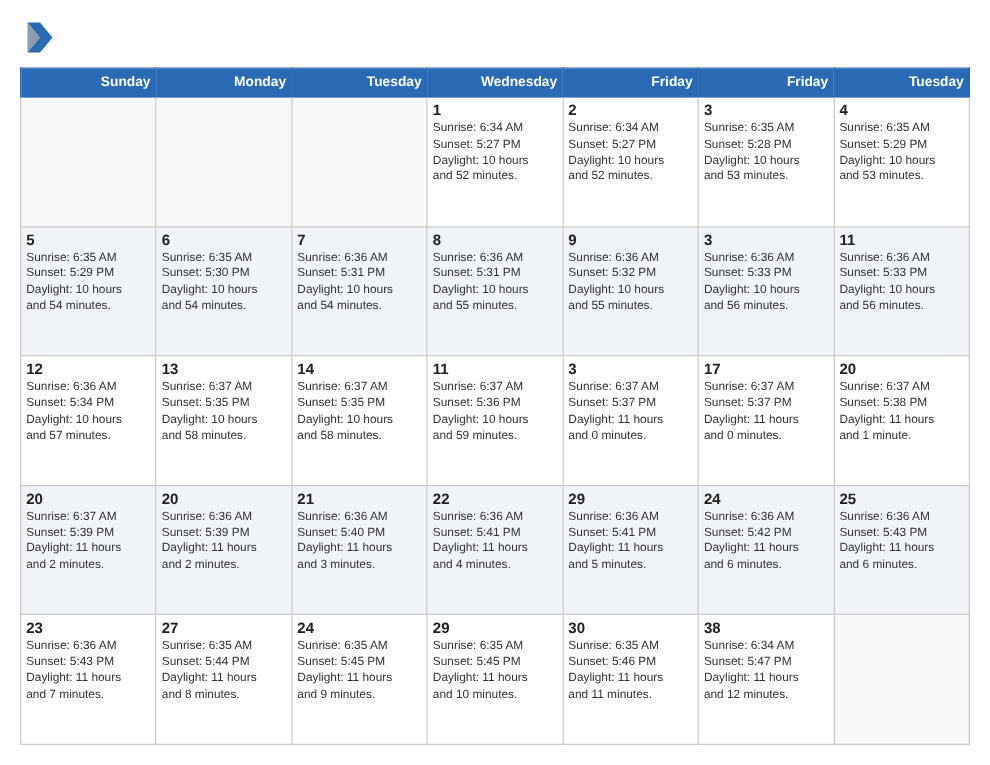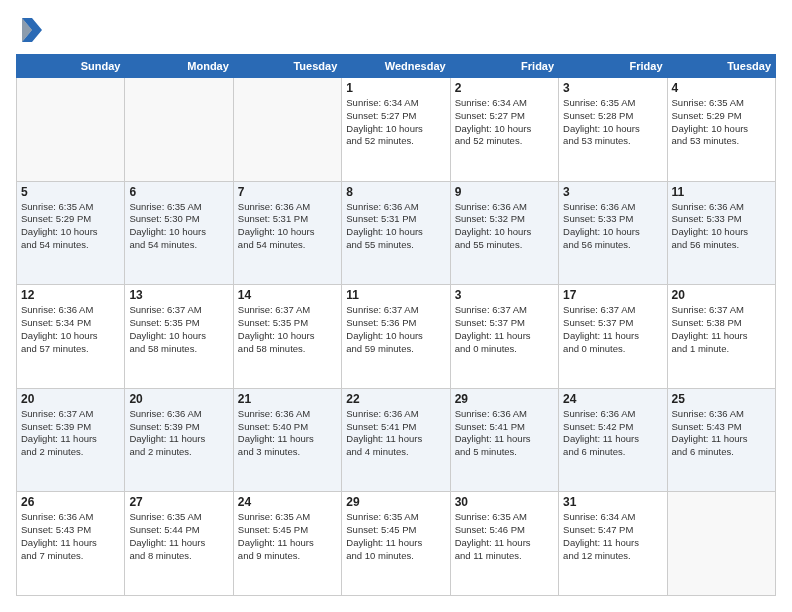--- a/index.html
+++ b/index.html
@@ -305,21 +305,21 @@
           <td>
             <div class="day-number">25</div>
             <div class="day-info" style="white-space: pre-line;">Sunrise: 6:36 AM
 Sunset: 5:43 PM
 Daylight: 11 hours
 and 6 minutes.</div>
           </td>
         </tr>
         <tr>
           <td>
-            <div class="day-number">26</div>
+            <div class="day-number">23</div>
             <div class="day-info" style="white-space: pre-line;">Sunrise: 6:36 AM
 Sunset: 5:43 PM
 Daylight: 11 hours
 and 7 minutes.</div>
           </td>
           <td>
             <div class="day-number">27</div>
             <div class="day-info" style="white-space: pre-line;">Sunrise: 6:35 AM
 Sunset: 5:44 PM
 Daylight: 11 hours
@@ -340,21 +340,21 @@
 and 10 minutes.</div>
           </td>
           <td>
             <div class="day-number">30</div>
             <div class="day-info" style="white-space: pre-line;">Sunrise: 6:35 AM
 Sunset: 5:46 PM
 Daylight: 11 hours
 and 11 minutes.</div>
           </td>
           <td>
-            <div class="day-number">31</div>
+            <div class="day-number">38</div>
             <div class="day-info" style="white-space: pre-line;">Sunrise: 6:34 AM
 Sunset: 5:47 PM
 Daylight: 11 hours
 and 12 minutes.</div>
           </td>
           <td class="empty"></td>
         </tr>
       </tbody>
   </table>
 </div>

